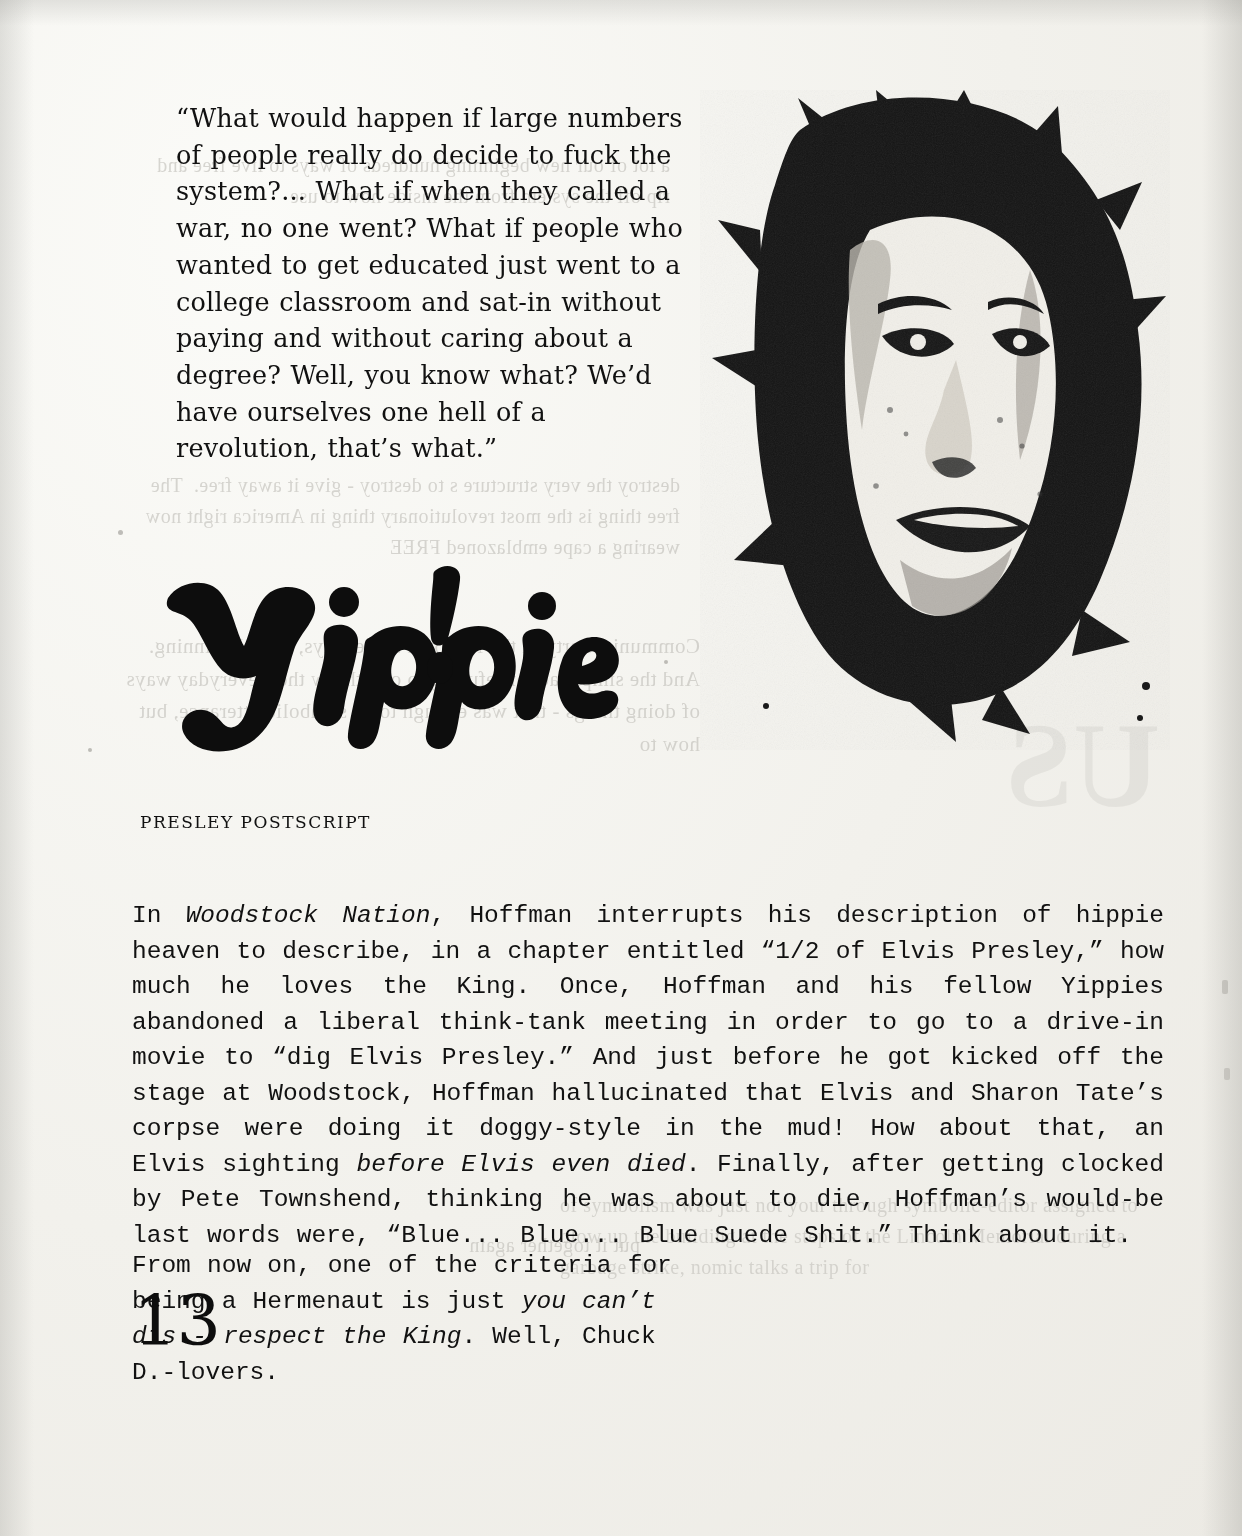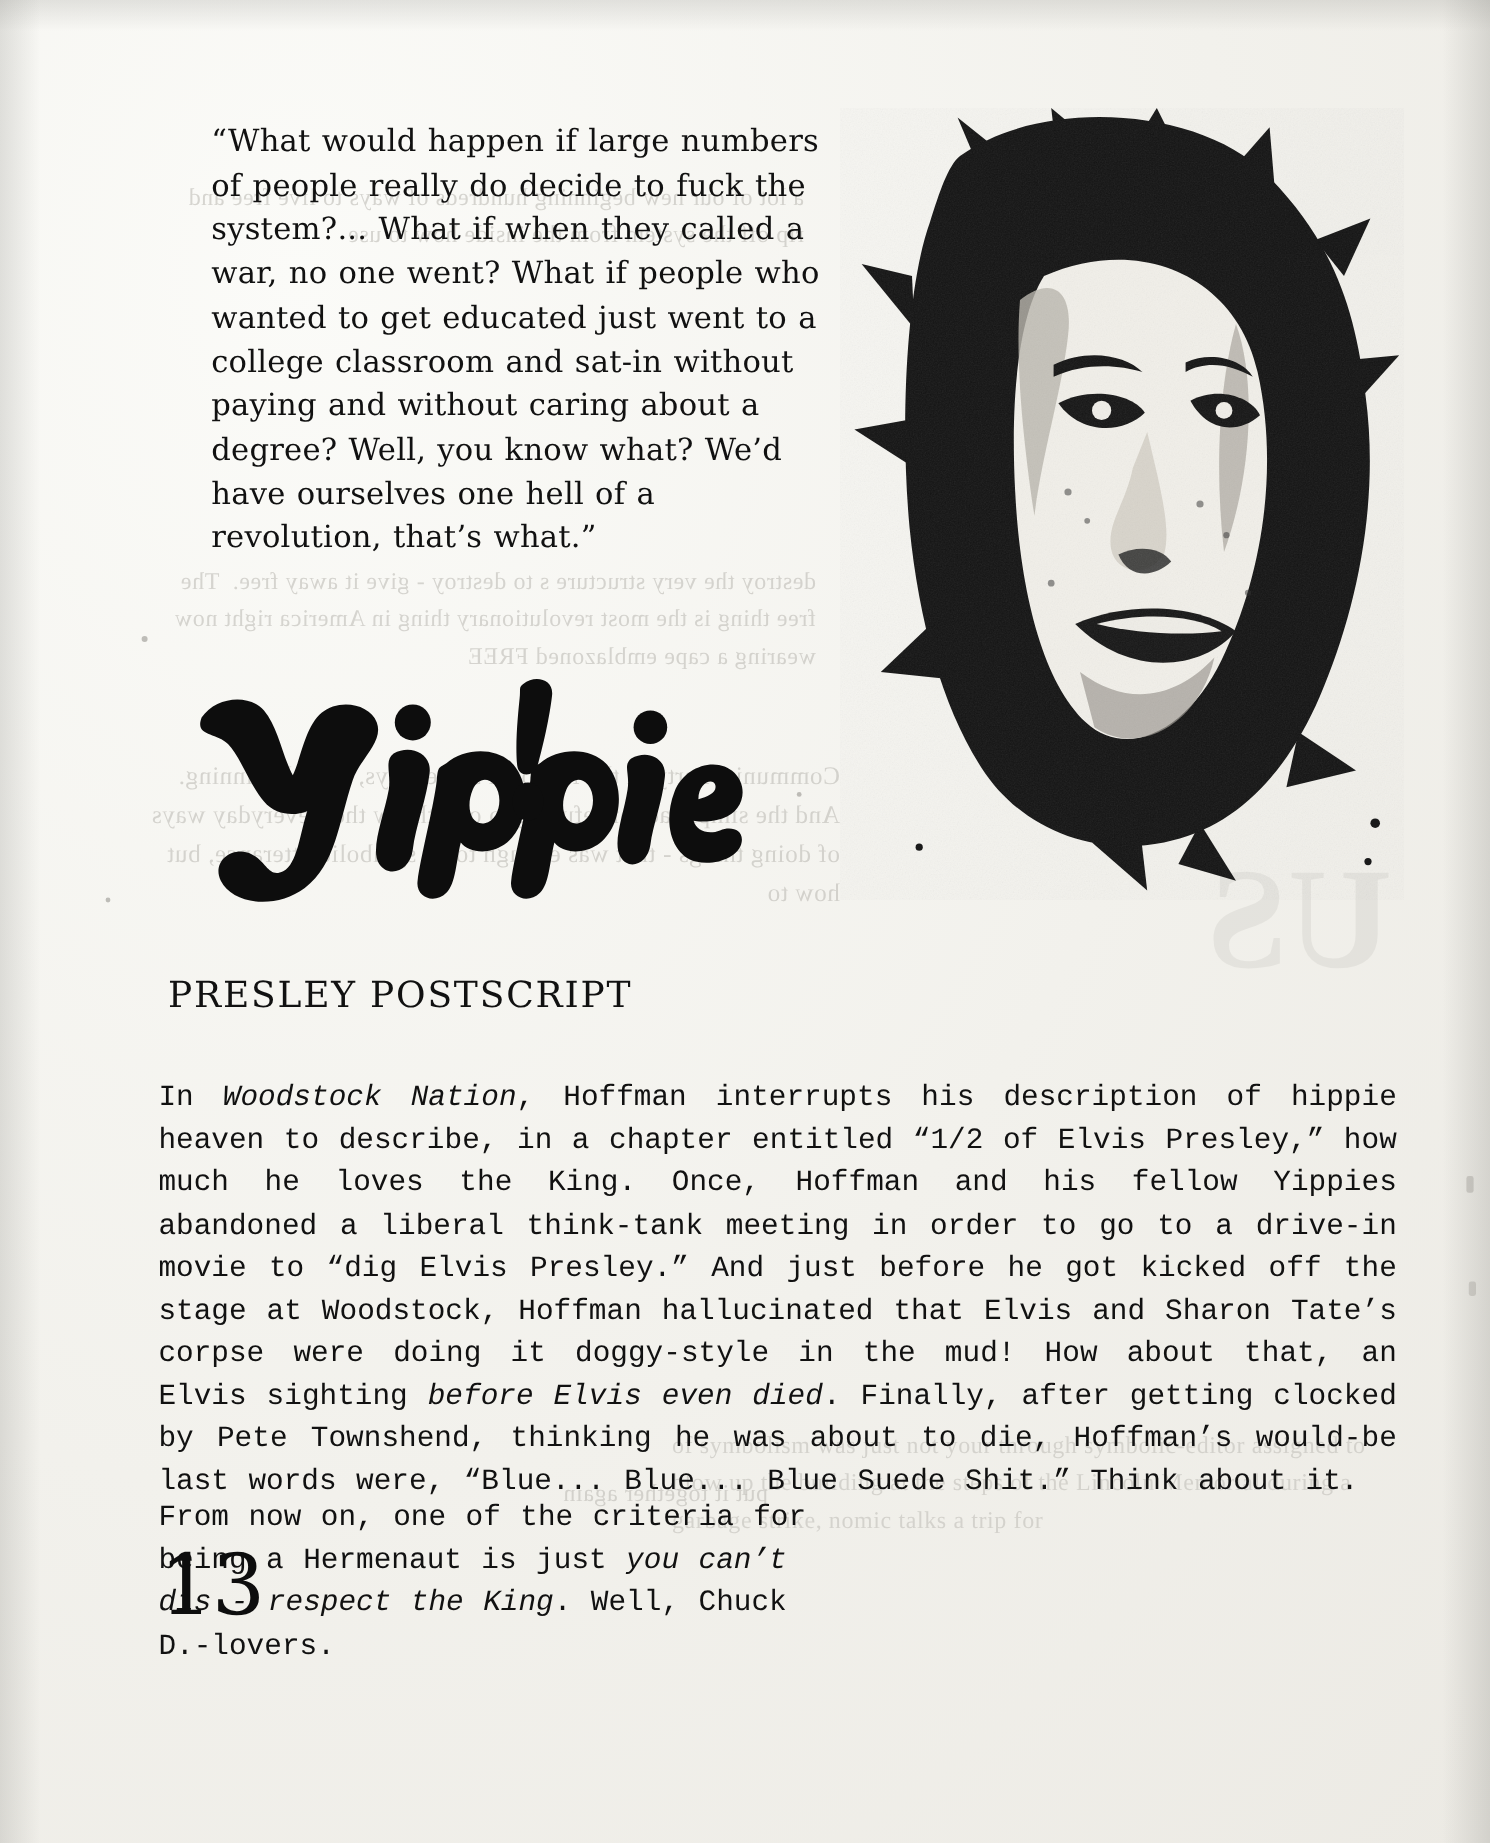--- a/index.html
+++ b/index.html
@@ -74,21 +74,21 @@
     width: 470px;
     height: 660px;
   }
   .portrait svg { width: 100%; height: 100%; display: block; }
 
   .section-title {
     position: absolute;
     left: 140px;
     top: 812px;
     font-family: "DejaVu Serif", serif;
-    font-size: 30px;
+    font-size: 17px;
     letter-spacing: 1.5px;
     color: #111;
   }
 
   .body-text {
     position: absolute;
     left: 132px;
     width: 1032px;
     font-family: Liberation Mono, monospace;
     font-size: 24.5px;

